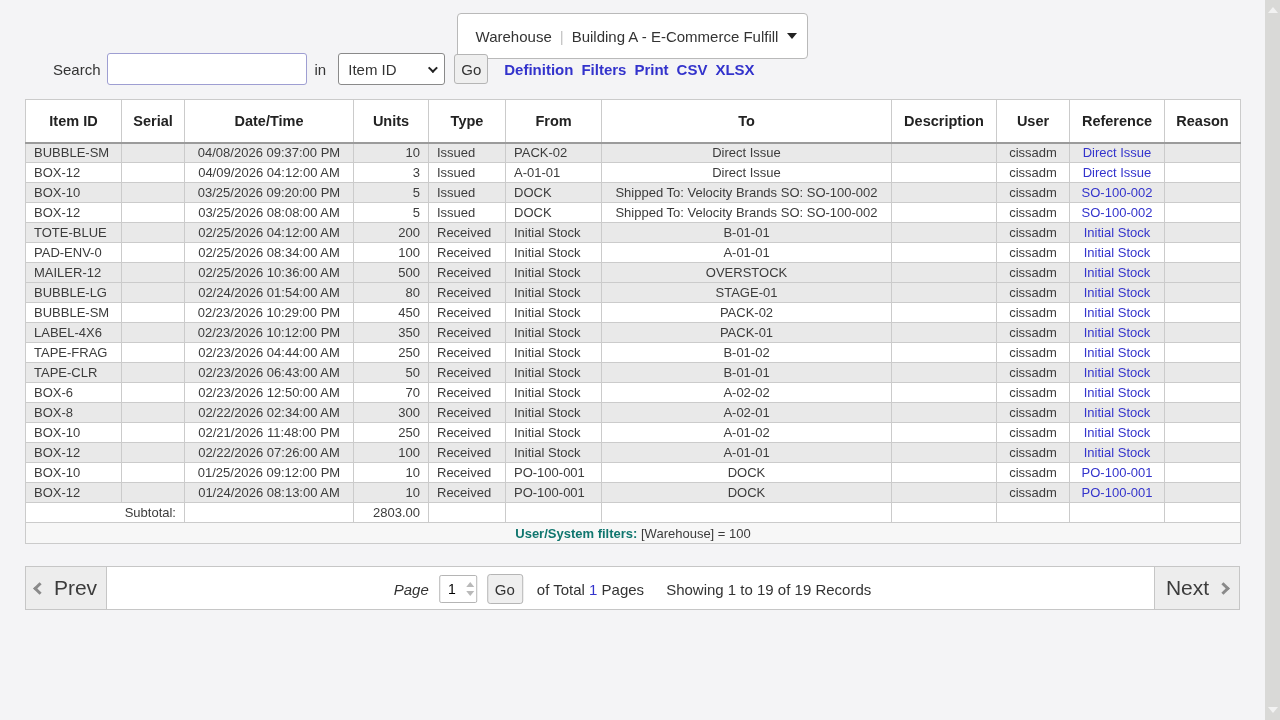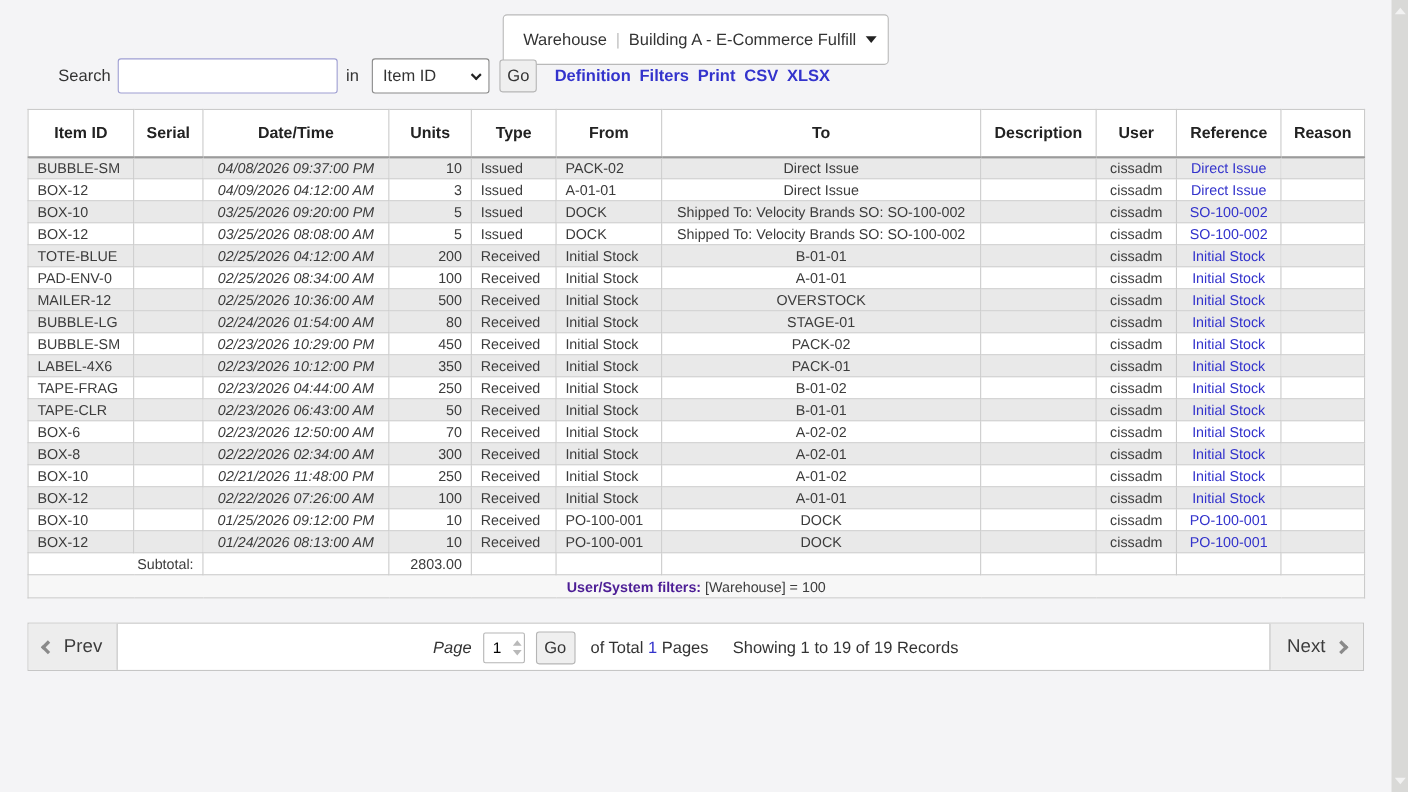--- a/index.html
+++ b/index.html
@@ -126,47 +126,47 @@
     height: 20px;
     border: 1px solid #cbcbcb;
     padding: 0 8px;
     white-space: nowrap; overflow: hidden;
     color: #3c3c3c;
   }
   tr.row-odd  td { background: #e9e9e9; }
   tr.row-even td { background: #ffffff; }
   
   td.c-item  { text-align: left; }
-  td.c-date  { text-align: center; font-style: italic; }
+  td.c-date  { text-align: center; }
   td.c-units { text-align: right; padding-right: 14px; }
   td.c-type, td.c-from { text-align: left; }
   td.c-to, td.c-user, td.c-ref { text-align: center; }
   a.ref-link { color: #3333cc; text-decoration: none; cursor: pointer; }
   tr.subtotal-row td { background: #fff; }
   td.subtotal-label { text-align: right; padding-right: 10px; }
   tr.filter-row td {
     background: #f7f7f7;
     text-align: center;
     height: 21px;
   }
-  tr.filter-row b { color: #4c1d95; }
+  tr.filter-row b { color: #0f766e; }
 
   
   .pager {
     position: absolute; top: 566px; left: 25px;
     width: 1215px; height: 44px;
     background: #fff;
     border: 1px solid #c6c6c6;
     display: flex; align-items: stretch;
   }
   .pg-btn {
     display: flex; align-items: center; justify-content: center;
     gap: 9px;
     background: #ededed;
-    font-size: 17px; color: #3c3c3c;
+    font-size: 21px; color: #3c3c3c;
     cursor: pointer;
   }
   .pg-prev { width: 81px; border-right: 1px solid #c6c6c6; }
   .pg-next { width: 85px; border-left: 1px solid #c6c6c6; margin-left: auto; }
   .chev {
     width: 9px; height: 9px;
     border-left: 3px solid #8a8a8a;
     border-bottom: 3px solid #8a8a8a;
   }
   .chev-left  { transform: rotate(45deg); margin-right: 1px; }

